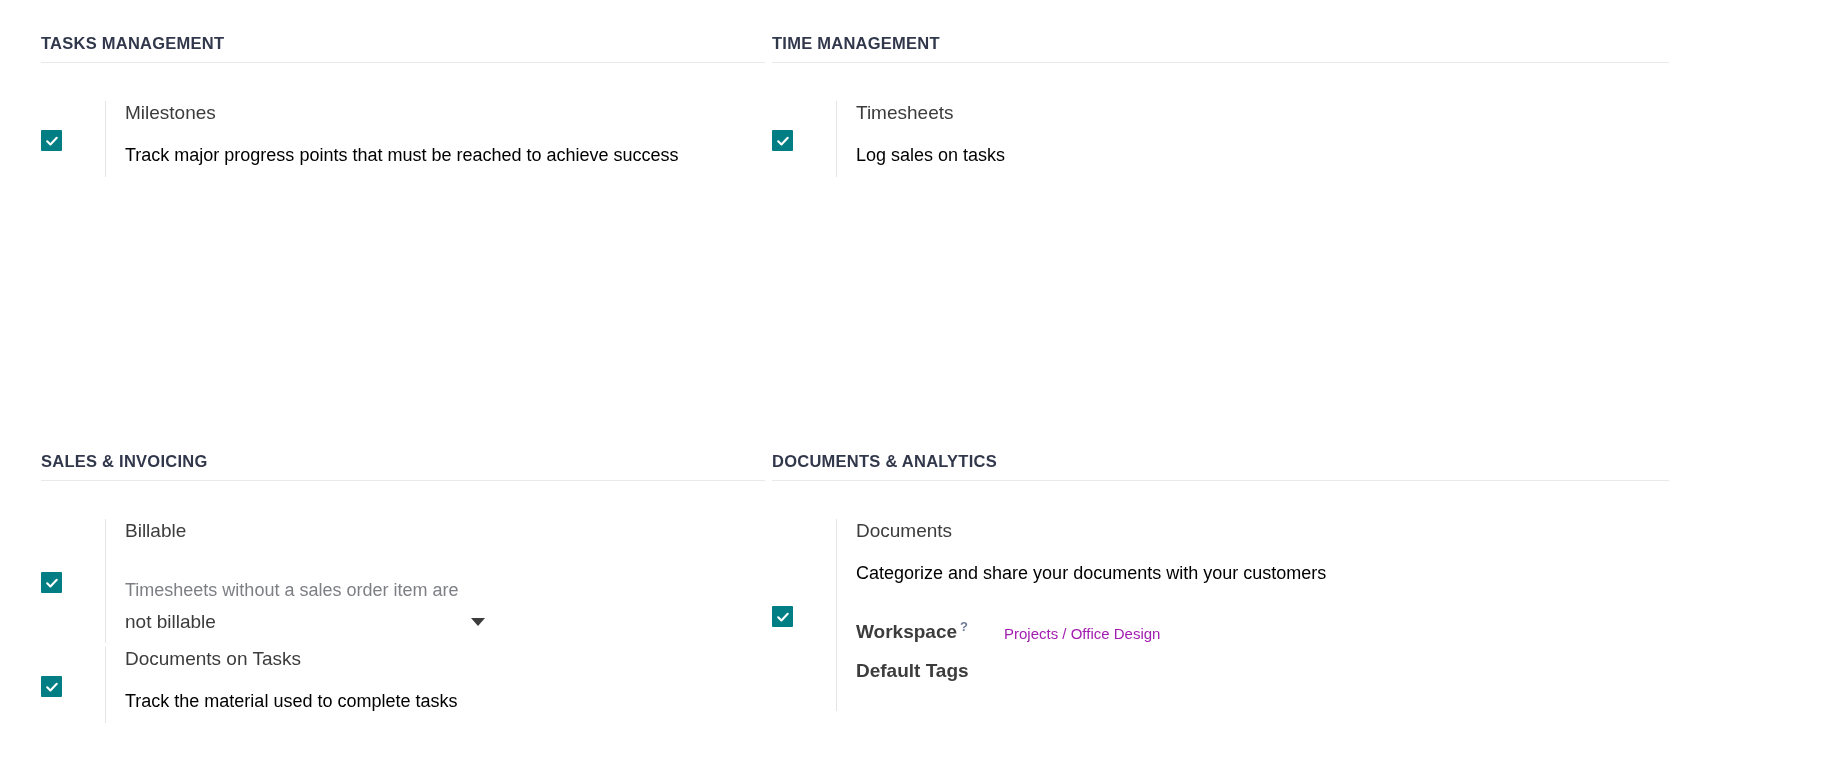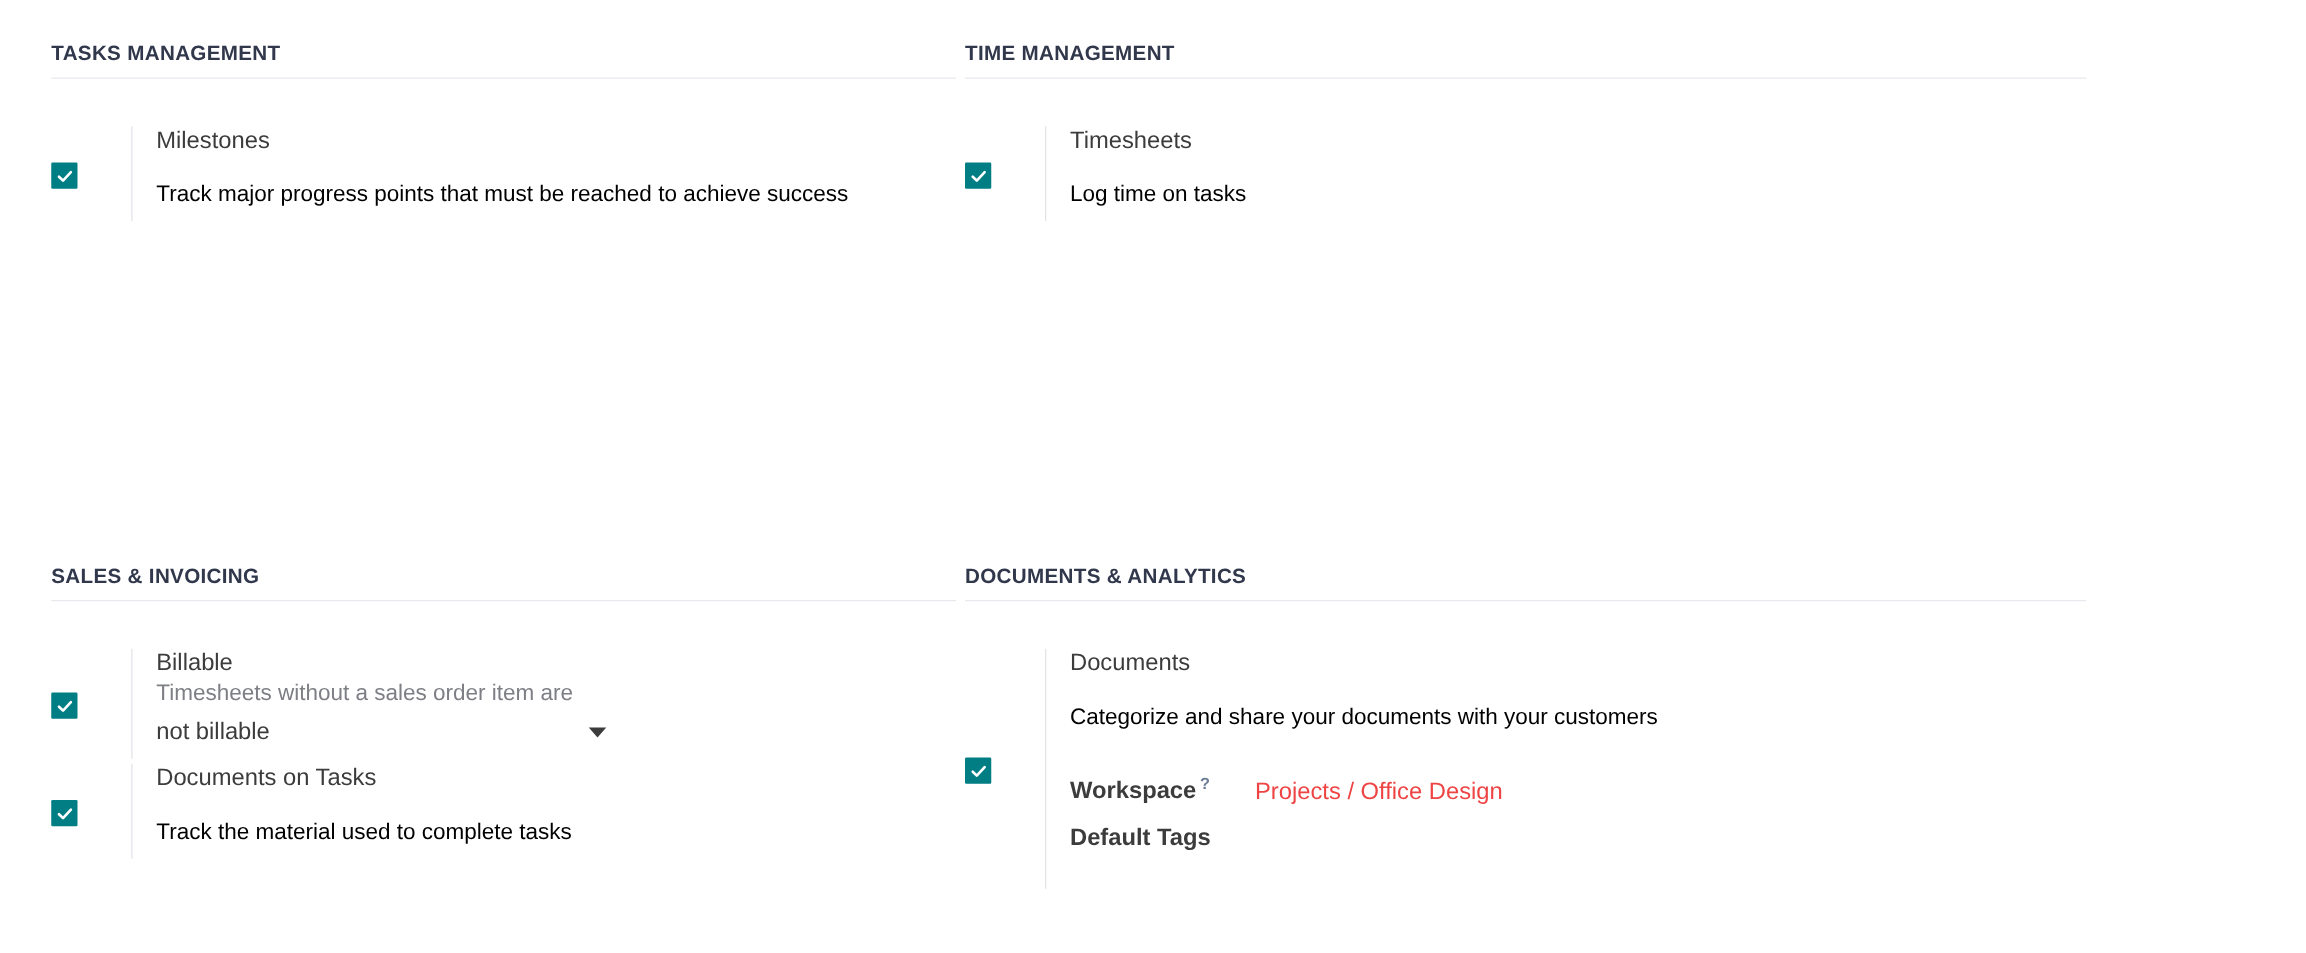--- a/index.html
+++ b/index.html
@@ -102,20 +102,21 @@
   }
   .option-desc {
     font-size: 18px;
     color: #000000;
     line-height: 1.3;
     margin-top: 19px;
   }
 
   
   .sub-setting {
+    margin-top: 36px;
     max-width: 430px;
   }
   .sub-label {
     font-size: 18px;
     color: #7d7f85;
     line-height: 1.3;
   }
   .dropdown-row {
     margin-top: 9px;
     display: flex;
@@ -156,22 +157,22 @@
   }
   .help-icon {
     font-size: 13px;
     vertical-align: super;
     color: #6d7d97;
     margin-left: 3px;
     font-weight: bold;
     cursor: pointer;
   }
   .field-value {
-    font-size: 19px;
-    color: #ef4444;
+    font-size: 15px;
+    color: #a21caf;
     white-space: nowrap;
   }
 </style>
 </head>
 <body>
 
 <div class="page">
   <div class="settings-grid">
 
     <div class="setting-section sec-col-left sec-row-top">
@@ -202,21 +203,21 @@
         <div class="option-block">
           <div class="cb-cell">
             <div class="checkbox">
               <svg viewBox="0 0 16 16">
                 <path d="M2.5 8.4 L6.2 12 L13.4 4.3" fill="none" stroke="#ffffff" stroke-width="2.4" stroke-linecap="round" stroke-linejoin="round"></path>
               </svg>
             </div>
           </div>
           <div class="option-body">
             <div class="option-title">Timesheets</div>
-            <div class="option-desc">Log time on tasks</div>
+            <div class="option-desc">Log sales on tasks</div>
           </div>
         </div>
 
       </div>
     </div>
 
     <div class="setting-section sec-col-left sec-row-bottom">
       <div class="section-header">SALES &amp; INVOICING</div>
       <div class="options">
 

